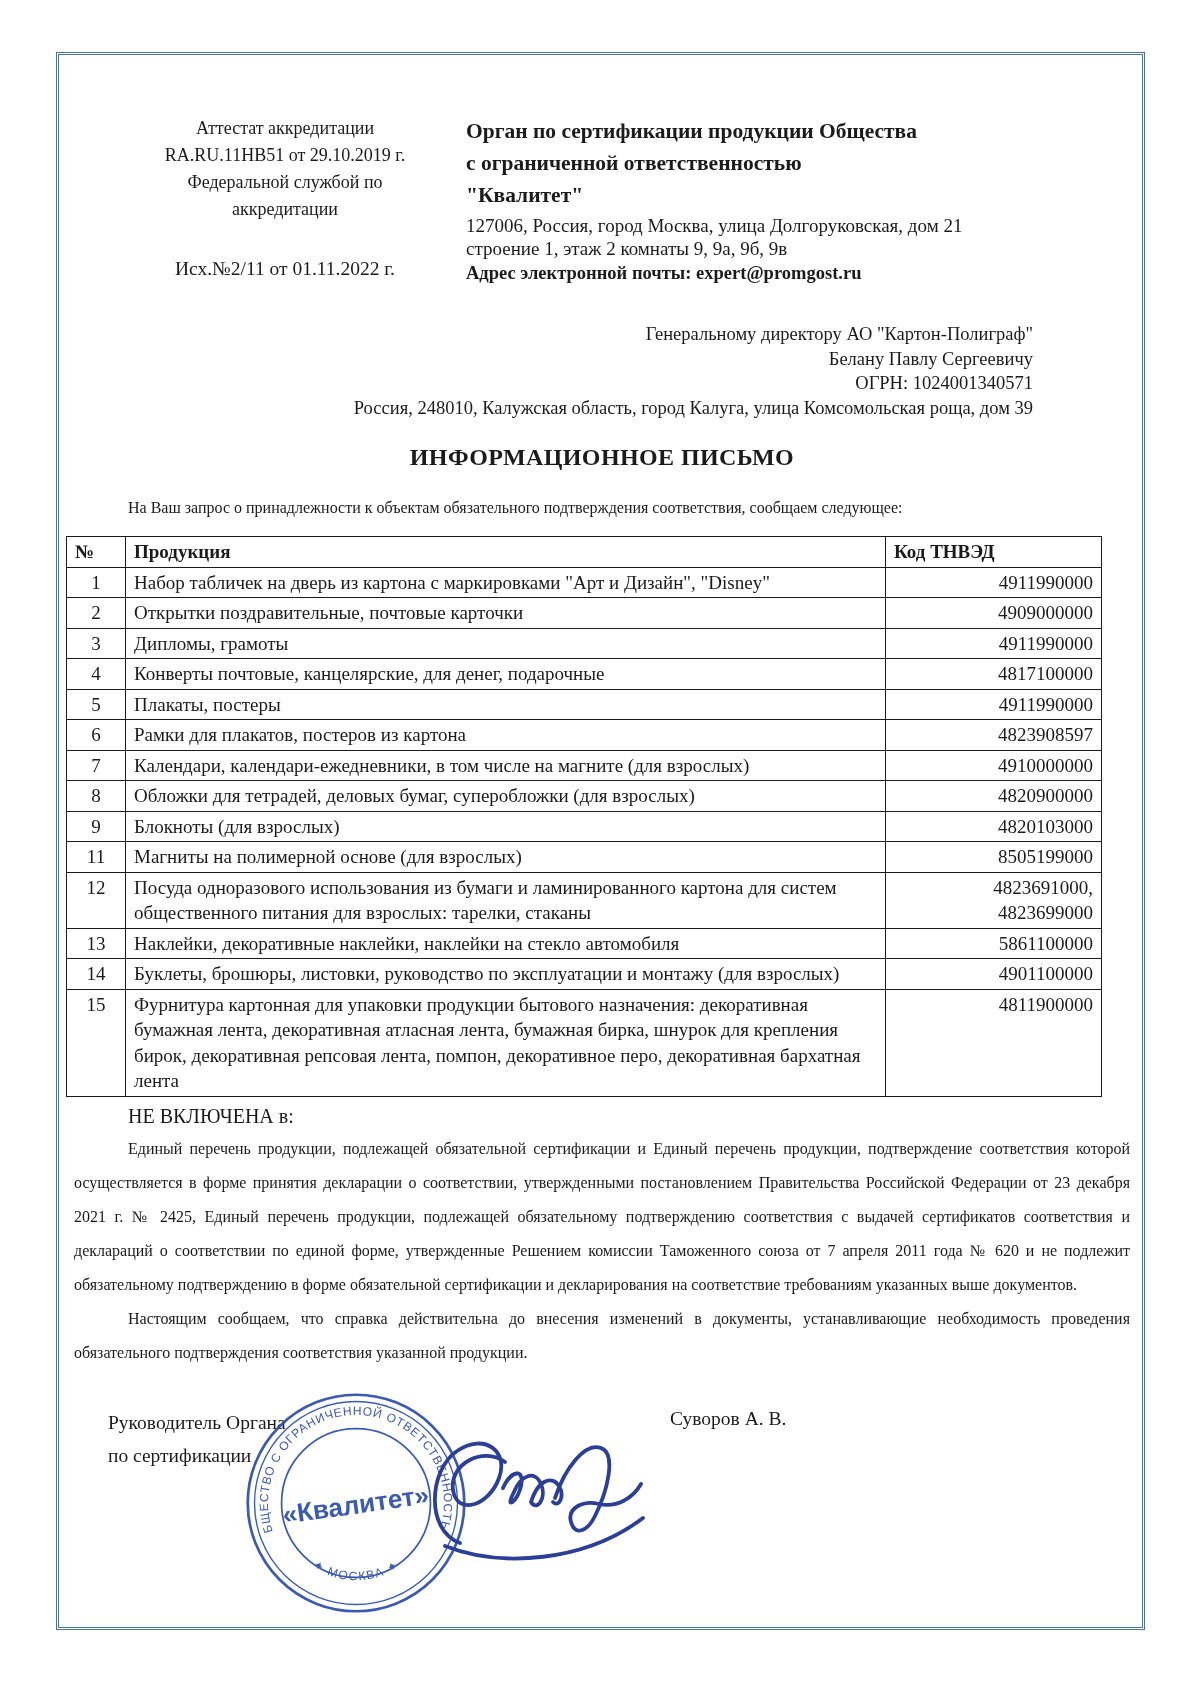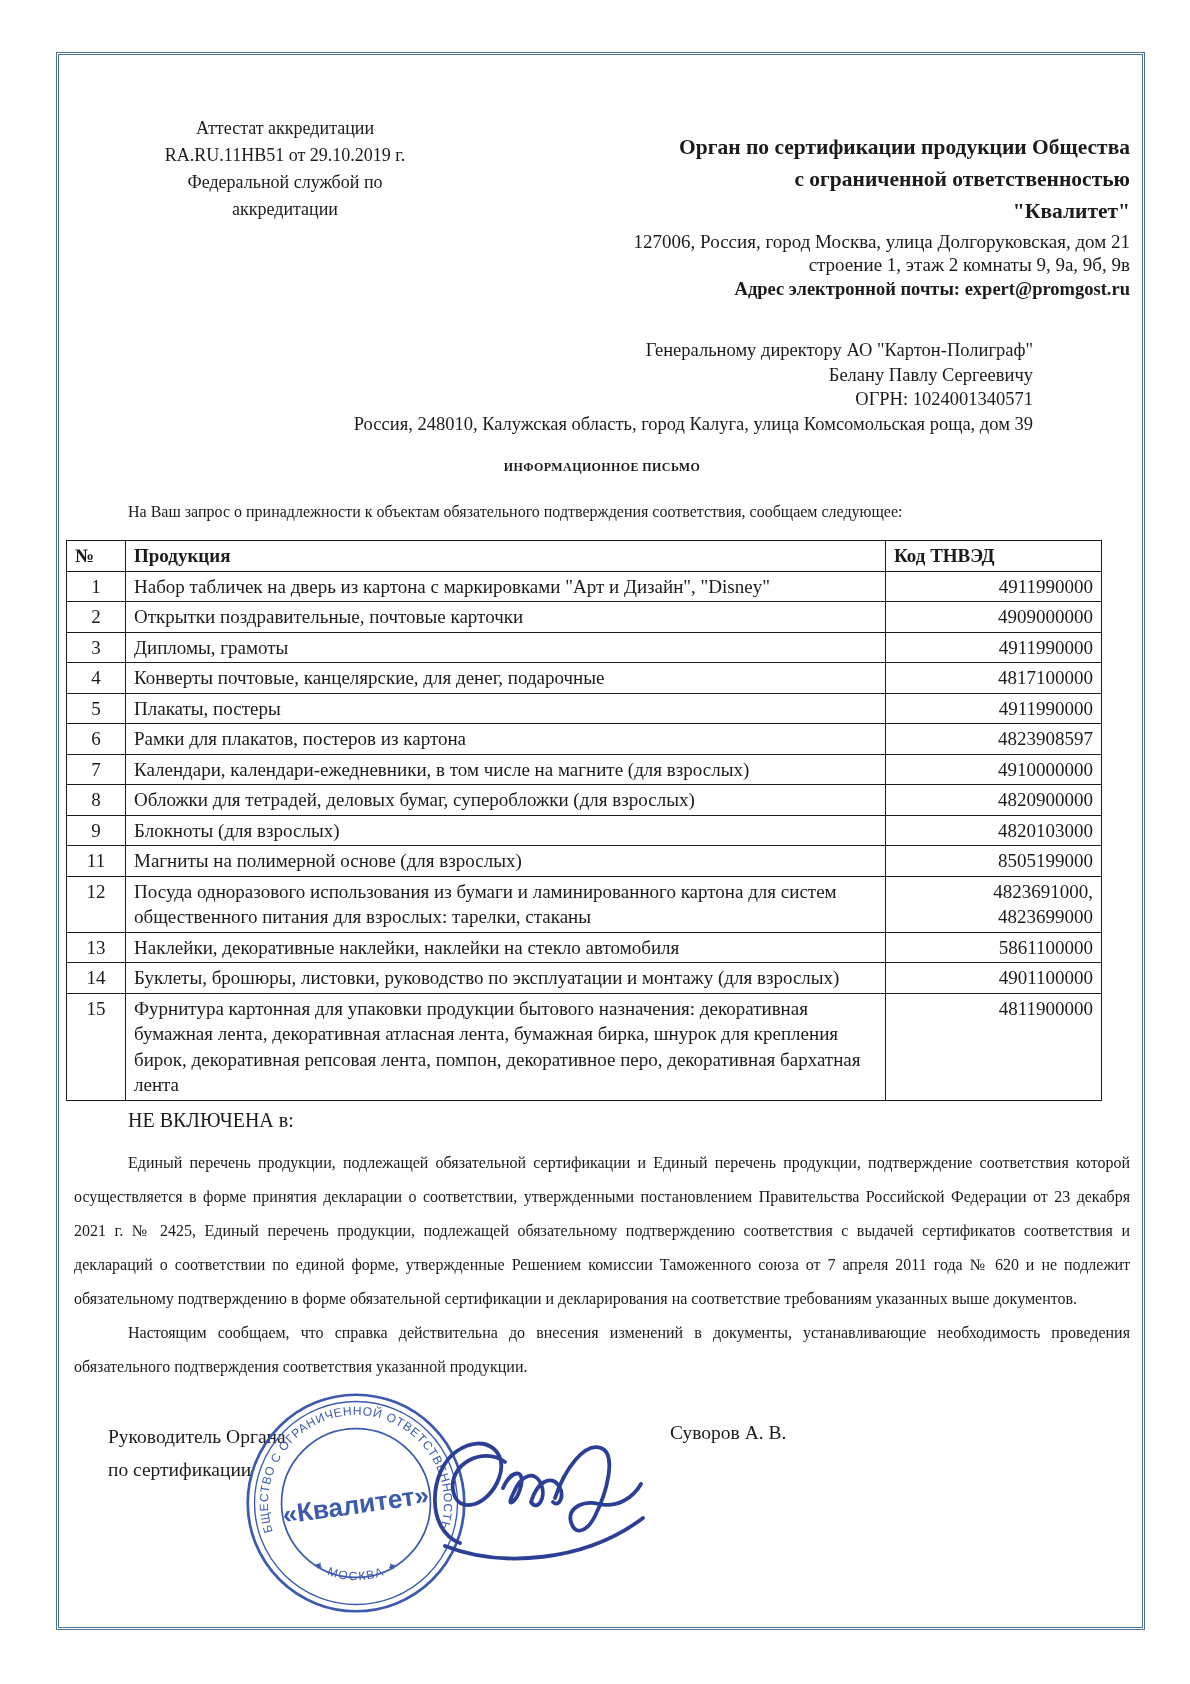--- a/index.html
+++ b/index.html
@@ -11,34 +11,34 @@
     position:absolute; left:56px; top:52px; width:1089px; height:1578px;
     box-sizing:border-box; border:3px double #4e748f; overflow:hidden;
     padding:0 12px 0 15px;
   }
   .lines { white-space:pre-line; }
 
   
   .header { display:flex; margin-top:60px; }
   .header-left { width:350px; margin-left:36px; text-align:center; font-size:18px; line-height:27px; }
   .outgoing-ref { margin-top:32px; font-size:19.5px; }
-  .header-right { flex:1; text-align:right; margin-left:6px;margin-top:16px; }
+  .header-right { flex:1; text-align:left; margin-left:6px; }
   .org-title { font-weight:bold; font-size:21.5px; line-height:32px; }
   .org-address { font-size:19px; line-height:23px; margin-top:3px; }
   .org-email { font-size:18.5px; font-weight:bold; margin-top:3px; }
 
   
   .addressee { margin-top:38px; text-align:right; padding-right:97px; font-size:18.5px; line-height:24.5px; }
 
   
-  .letter-title { margin-top:24px; text-align:center; font-weight:bold; font-size:12px; letter-spacing:0.4px; }
+  .letter-title { margin-top:24px; text-align:center; font-weight:bold; font-size:24px; letter-spacing:0.4px; }
   .para { font-size:16px; line-height:34px; text-align:justify; text-indent:54px; margin:0; }
   .intro { margin-top:20px; line-height:33px; }
   .body-par { line-height:34px; }
-  .not-included { font-size:20px; margin-top:8px; margin-left:54px; margin-bottom:14px; }
+  .not-included { font-size:20px; margin-top:8px; margin-left:54px; margin-bottom:4px; }
 
   
   table.products { margin-top:12px; margin-left:-8px; width:1036px; border-collapse:collapse; table-layout:fixed; font-size:19px; }
   table.products th, table.products td {
     border:1.6px solid #1c1c1c; padding:2px 8px; vertical-align:top; line-height:25.5px;
   }
   table.products th { text-align:left; font-weight:bold; }
   .col-num { width:42px; text-align:center; padding-left:2px; padding-right:2px; }
   .col-code { width:199px; text-align:right; white-space:pre-line; }
   th.col-code { text-align:center; }
@@ -57,20 +57,21 @@
 
 <div class="page">
   <div class="frame">
 
     <div class="header">
       <div class="header-left">
         <div class="lines">Аттестат аккредитации
 RA.RU.11НВ51 от 29.10.2019 г.
 Федеральной службой по
 аккредитации</div>
+        <div class="outgoing-ref">Исх.№2/11 от 01.11.2022 г.</div>
       </div>
       <div class="header-right">
         <div class="org-title lines">Орган по сертификации продукции Общества
 с ограниченной ответственностью
 "Квалитет"</div>
         <div class="org-address lines">127006, Россия, город Москва, улица Долгоруковская, дом 21
 строение 1, этаж 2 комнаты 9, 9а, 9б, 9в</div>
         <div class="org-email">Адрес электронной почты: expert@promgost.ru</div>
       </div>
     </div>

